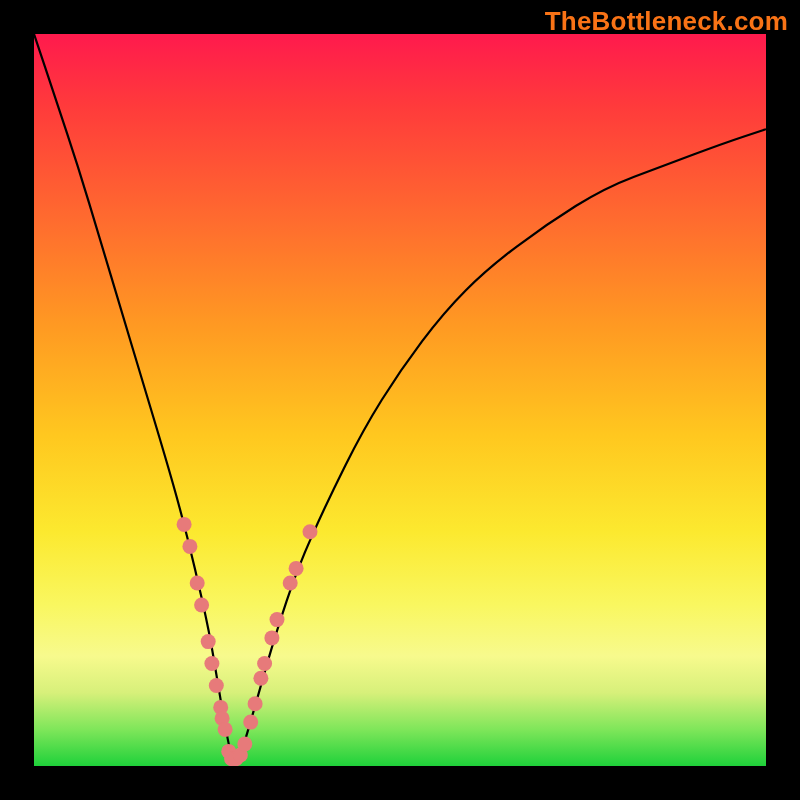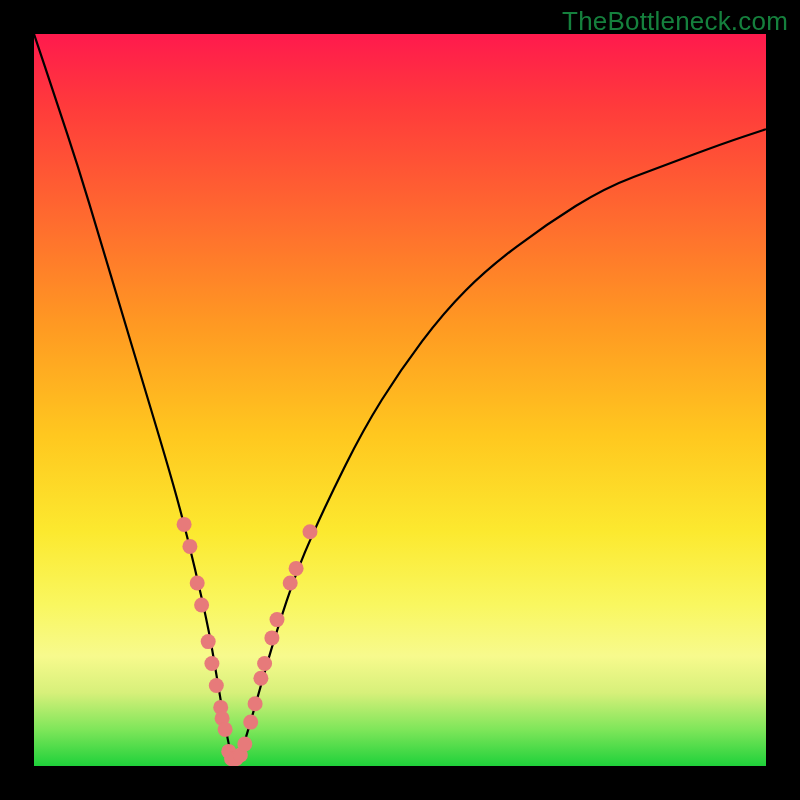--- a/index.html
+++ b/index.html
@@ -35,23 +35,23 @@
       #f7fa8d 85%,
       #d7f07a 90%,
       #7fe65a 95%,
       #1fd13a 100%
     );
   }
   .watermark {
     position: absolute;
     top: 6px;
     right: 12px;
-    color: #15803d;
+    color: #f97316;
     font-size: 26px;
-    font-weight: 400;
+    font-weight: 700;
     letter-spacing: 0.2px;
     user-select: none;
   }
   svg.overlay {
     position: absolute;
     left: 0; top: 0;
     width: 732px; height: 732px;
   }
   .curve {
     fill: none;

